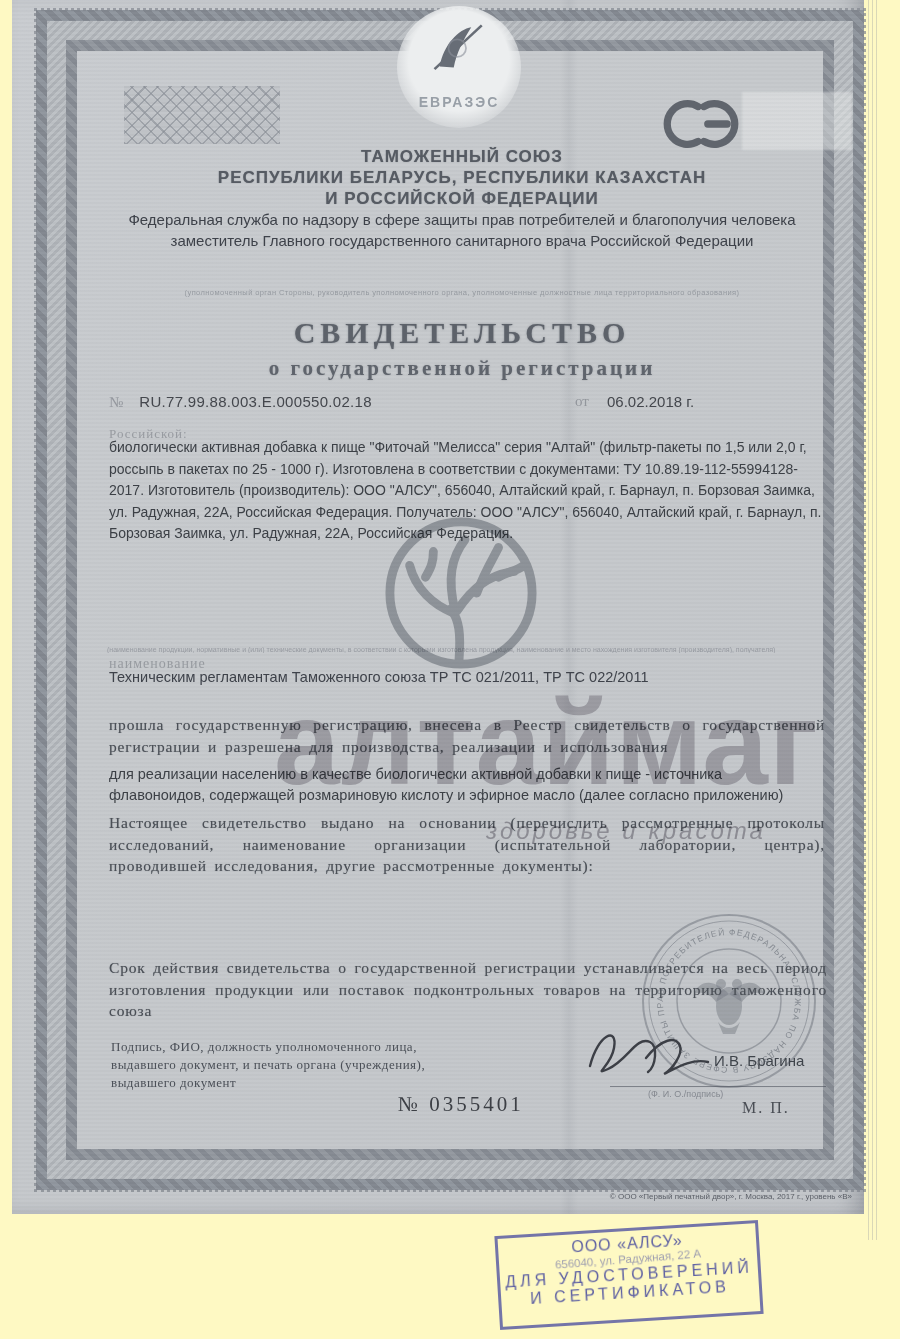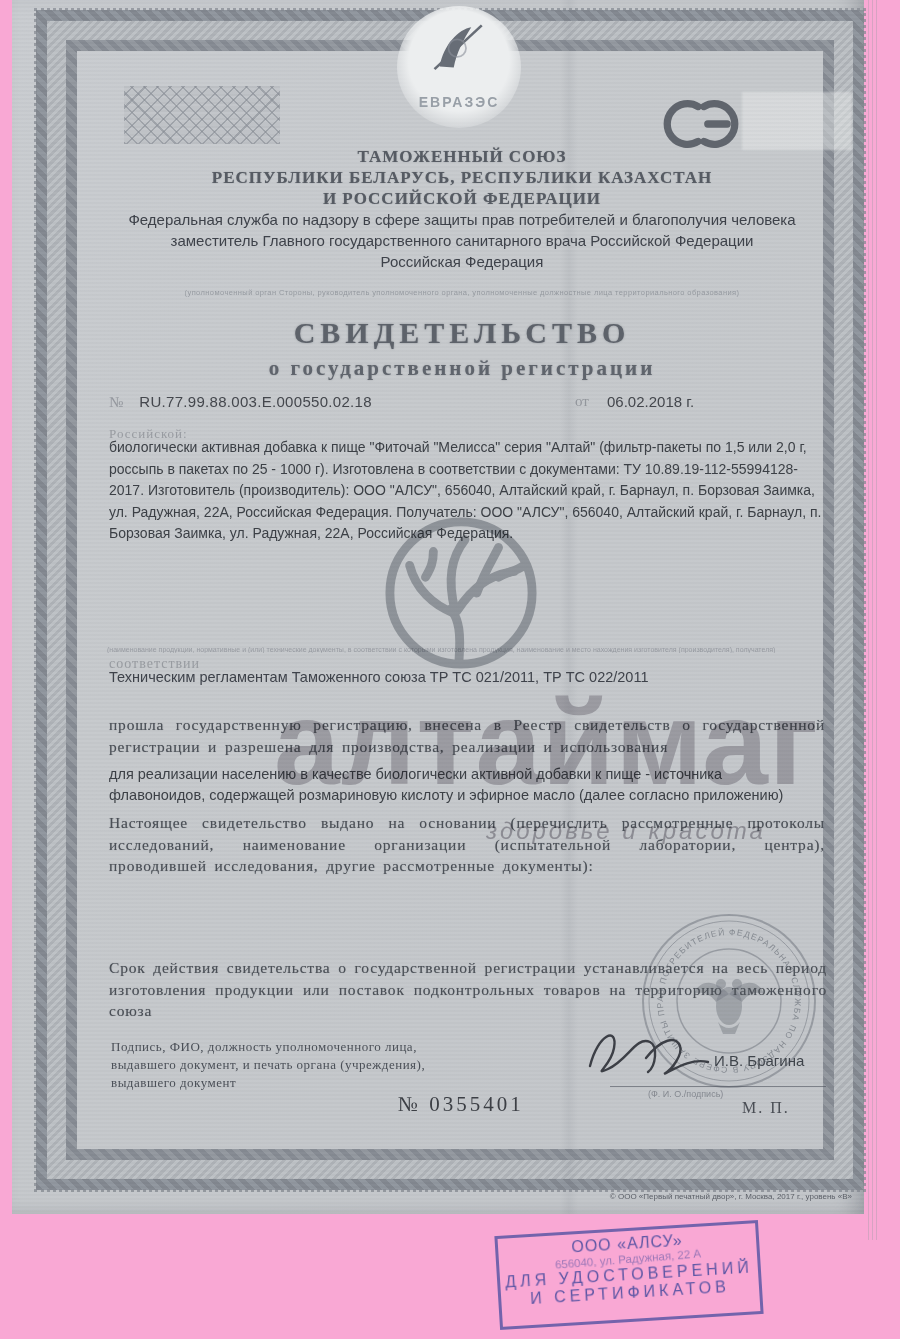--- a/index.html
+++ b/index.html
@@ -1,17 +1,17 @@
 <!DOCTYPE html>
 <html><head>
 <meta charset="utf-8">
 <style>
   * { margin:0; padding:0; box-sizing:border-box; }
   body { background:#ffffff; font-family:"Liberation Sans", sans-serif; }
-  #page { position:relative; width:900px; height:1339px; background:#f9a8d4; overflow:hidden; }
+  #page { position:relative; width:900px; height:1339px; background:#fef9c3; overflow:hidden; }
 
   
   .paper { position:absolute; left:12px; top:0; width:852px; height:1214px;
            background:linear-gradient(135deg,#c9ccd0 0%,#c6c9cc 40%,#c2c5c9 100%);
            box-shadow: inset -20px 0 22px -12px rgba(90,95,105,.38), inset 0 -8px 14px -8px rgba(120,124,132,.25); }
   .paper::after { content:""; position:absolute; inset:0; pointer-events:none;
            background:repeating-linear-gradient(0deg, rgba(255,255,255,.018) 0 2px, rgba(40,44,50,.018) 2px 4px); }
   .scan-streak-v { position:absolute; left:548px; top:0; width:18px; height:1214px;
            background:linear-gradient(90deg, transparent, rgba(110,115,125,.10), transparent); }
   .scan-edge-right { position:absolute; left:868px; top:0; width:10px; height:1240px;
@@ -37,21 +37,21 @@
              background:
                repeating-linear-gradient(45deg, rgba(110,116,126,.55) 0 1.5px, transparent 1.5px 9px),
                repeating-linear-gradient(-45deg, rgba(110,116,126,.55) 0 1.5px, transparent 1.5px 9px),
                repeating-linear-gradient(0deg, rgba(150,155,163,.25) 0 4px, rgba(170,174,180,.25) 4px 8px); }
   .se-mark { position:absolute; left:645px; top:92px; z-index:4; }
   .light-patch { position:absolute; left:730px; top:92px; width:110px; height:58px;
              background:rgba(235,237,238,.45); filter:blur(1px); }
 
   
   .header-block { position:absolute; left:70px; top:146px; width:760px; text-align:center; z-index:3; }
-  .h-serif { font-family:Liberation Serif, serif; font-weight:bold; font-size:17px; line-height:21px;
+  .h-serif { font-family:Liberation Sans, sans-serif; font-weight:bold; font-size:17px; line-height:21px;
              color:#565b63; letter-spacing:1px; text-shadow:0 0 1px rgba(86,91,99,.6); }
   .h-sans  { font-size:15px; line-height:21px; color:#3e424a; }
   .h-sans:first-of-type { margin-top:3px; }
   .caption-authority { position:absolute; left:75px; top:288px; width:750px; text-align:center;
              font-size:7.5px; letter-spacing:.4px; color:rgba(95,100,110,.48); white-space:nowrap; overflow:hidden; }
 
   
   .title { position:absolute; left:0; top:316px; width:900px; text-align:center;
            font-family:"Liberation Serif", serif; font-weight:bold; font-size:30px; letter-spacing:5px;
            color:#5d626a; text-shadow:0 0 2px rgba(93,98,106,.55); z-index:3; }
@@ -152,21 +152,20 @@
       <path d="M48,15 A21,21 0 1 1 48,51" fill="none" stroke="#60656d" stroke-width="7.5" stroke-linecap="round"></path>
       <path d="M52,33 H72" stroke="#60656d" stroke-width="7.5" stroke-linecap="round"></path>
     </svg>
 
     <div class="header-block">
       <div class="h-serif">ТАМОЖЕННЫЙ СОЮЗ</div>
       <div class="h-serif">РЕСПУБЛИКИ БЕЛАРУСЬ, РЕСПУБЛИКИ КАЗАХСТАН</div>
       <div class="h-serif">И РОССИЙСКОЙ ФЕДЕРАЦИИ</div>
       <div class="h-sans">Федеральная служба по надзору в сфере защиты прав потребителей и благополучия человека</div>
       <div class="h-sans">заместитель Главного государственного санитарного врача Российской Федерации</div>
-      <div class="h-sans">Российская Федерация</div>
     </div>
     <div class="caption-authority">(уполномоченный орган Стороны, руководитель уполномоченного органа, уполномоченные должностные лица территориального образования)</div>
 
     <div class="title">СВИДЕТЕЛЬСТВО</div>
     <div class="subtitle">о государственной регистрации</div>
 
     <div class="reg-row">
       <span class="faint-label">№</span><span class="reg-number">RU.77.99.88.003.Е.000550.02.18</span>
       <span class="faint-label reg-from">от</span>
       <span class="reg-date">06.02.2018 г.</span>
@@ -182,21 +181,21 @@
         <path d="M72,100 C52,92 34,76 28,52"></path>
         <path d="M74,98 C66,66 70,44 84,26"></path>
         <path d="M76,98 C92,74 108,62 134,58"></path>
         <path d="M96,80 C104,58 112,46 118,34"></path>
         <path d="M44,64 C50,54 52,48 52,38"></path>
         <path d="M118,64 C128,58 136,58 144,52"></path>
       </g>
     </svg>
 
     <div class="product-caption">(наименование продукции, нормативные и (или) технические документы, в соответствии с которыми изготовлена продукция, наименование и место нахождения изготовителя (производителя), получателя)</div>
-    <div class="conforms-label">соответствии</div>
+    <div class="conforms-label">наименование</div>
     <div class="conforms-text">Техническим регламентам Таможенного союза ТР ТС 021/2011, ТР ТС 022/2011</div>
 
     <div class="para-serif para-registration">прошла государственную регистрацию, внесена в Реестр свидетельств о государственной регистрации и разрешена для производства, реализации и использования</div>
     <div class="para-usage">для реализации населению в качестве биологически активной добавки к пище - источника флавоноидов, содержащей розмариновую кислоту и эфирное масло (далее согласно приложению)</div>
 
     <div class="wm-brand">алтаймаг</div>
     <div class="wm-tagline">здоровье и красота</div>
 
     <div class="para-serif para-basis">Настоящее свидетельство выдано на основании (перечислить рассмотренные протоколы исследований, наименование организации (испытательной лаборатории, центра), проводившей исследования, другие рассмотренные документы):</div>
 

